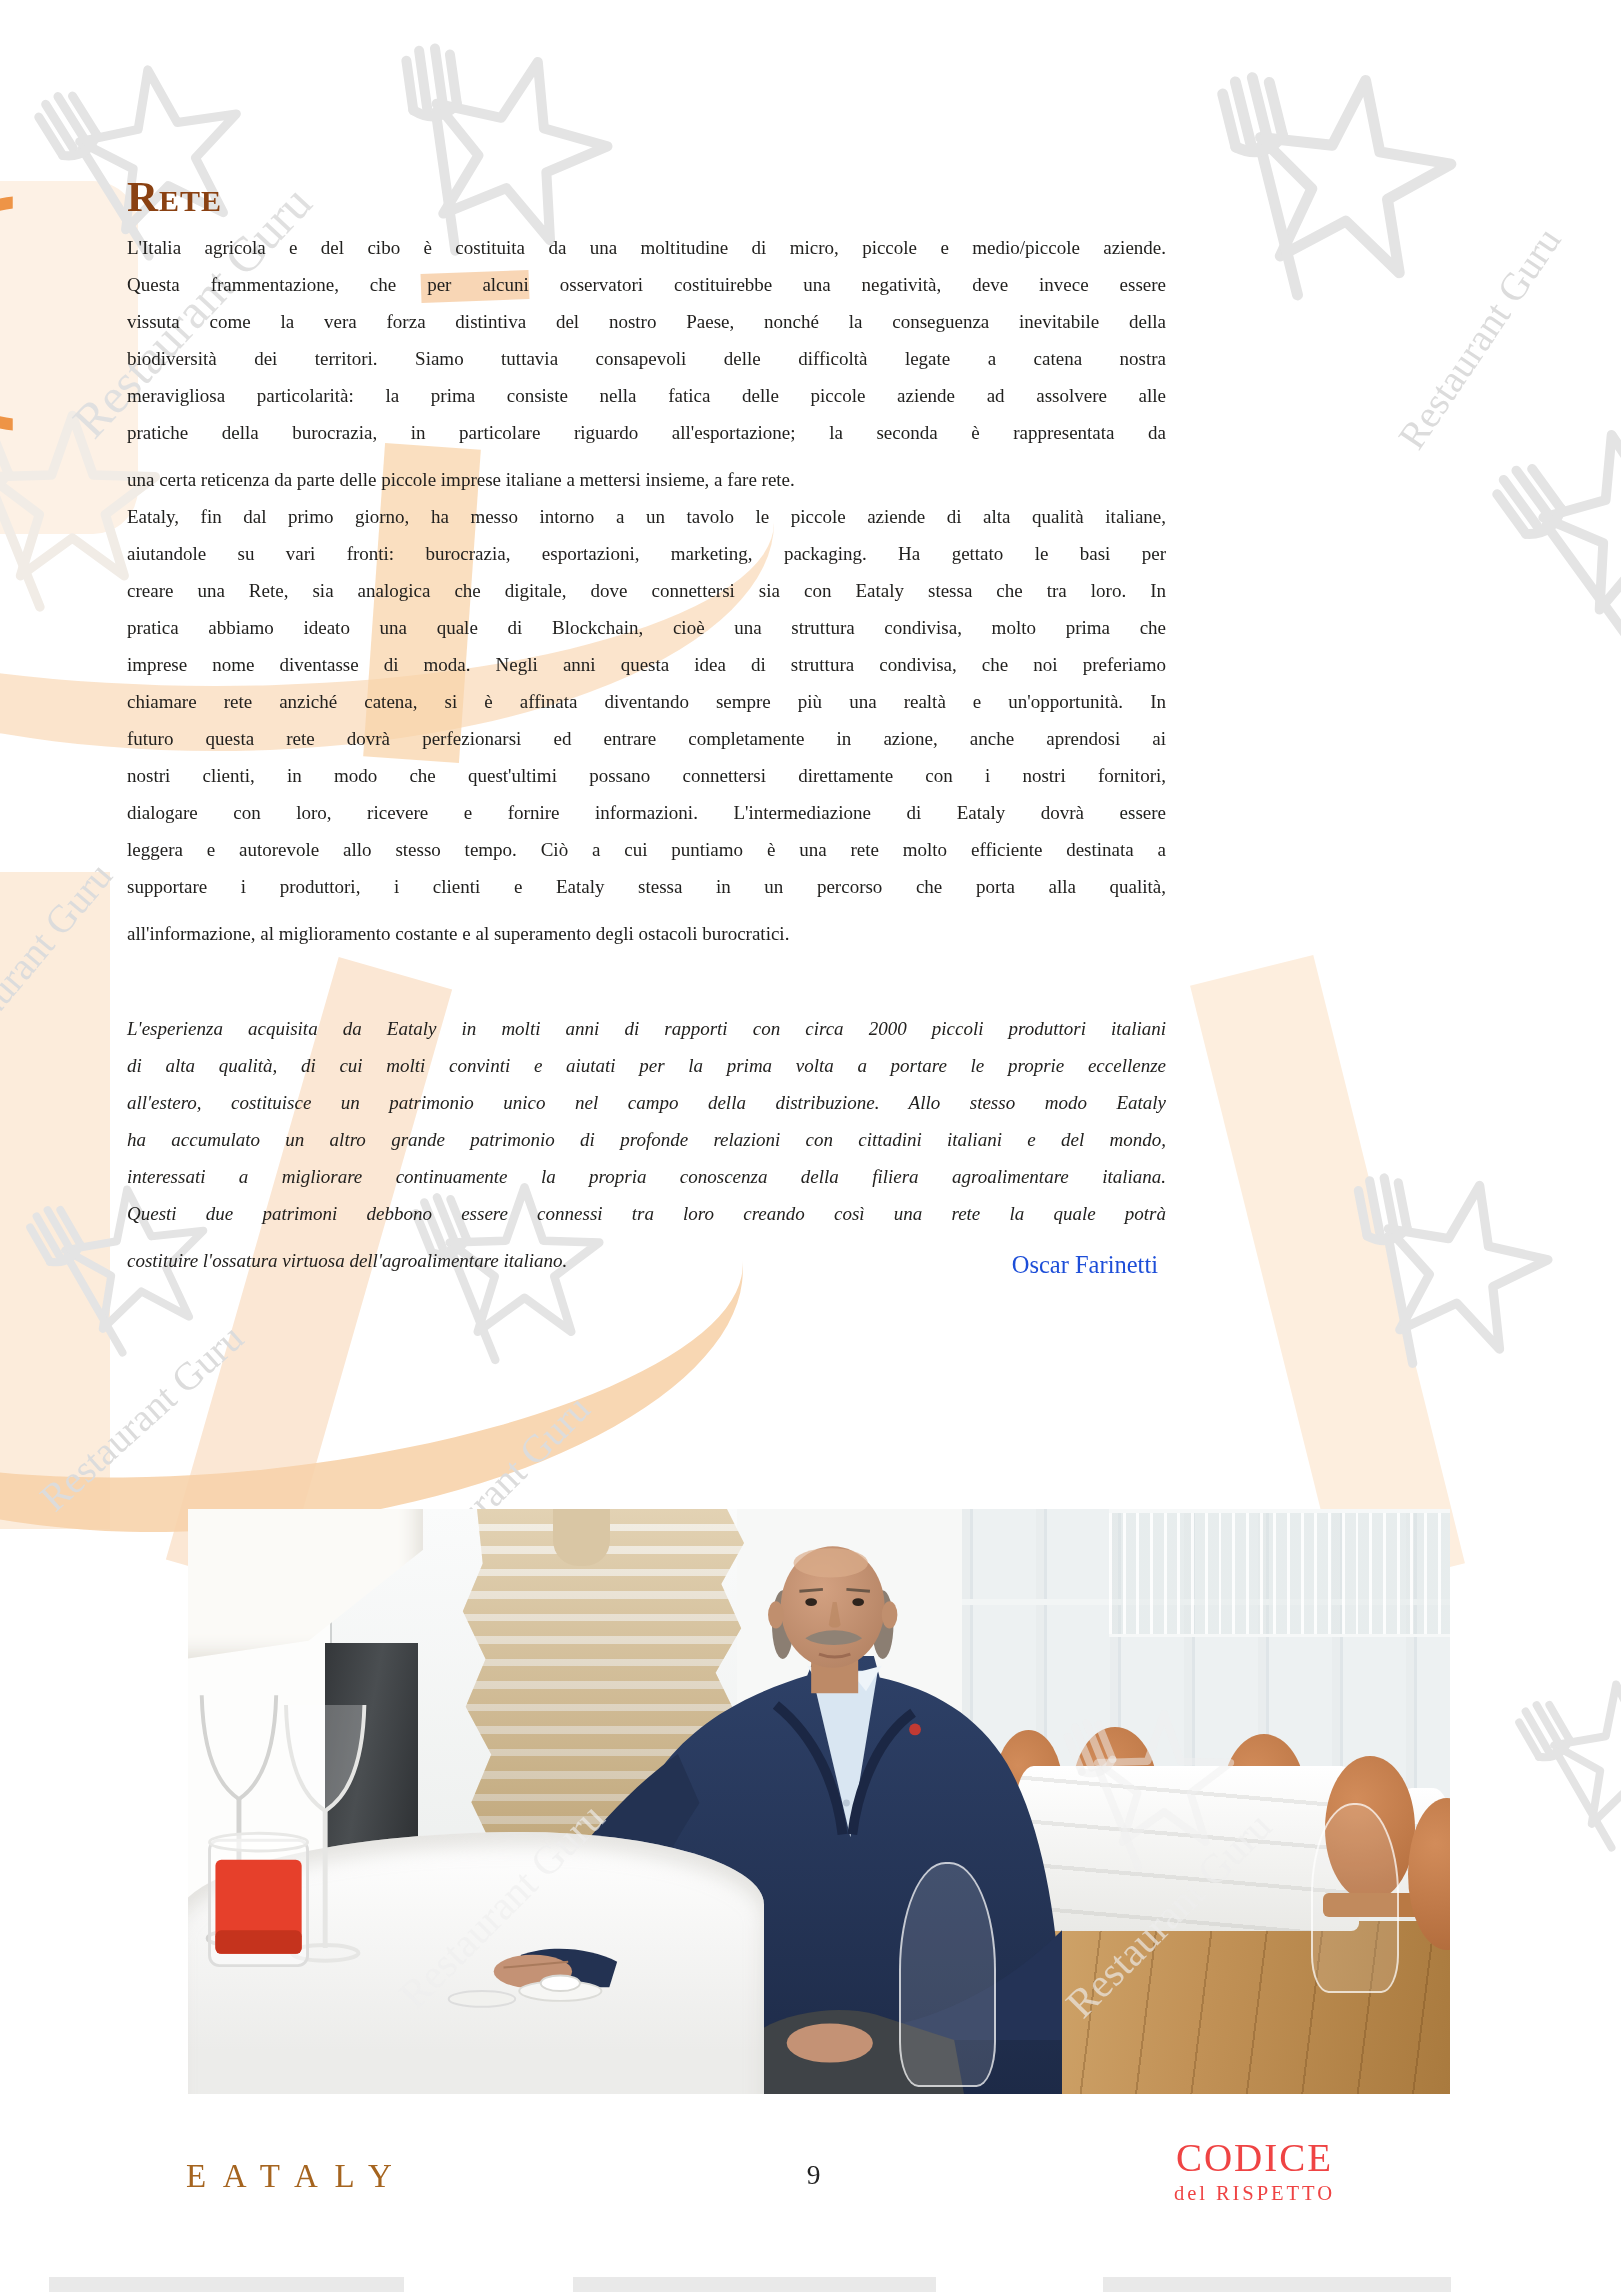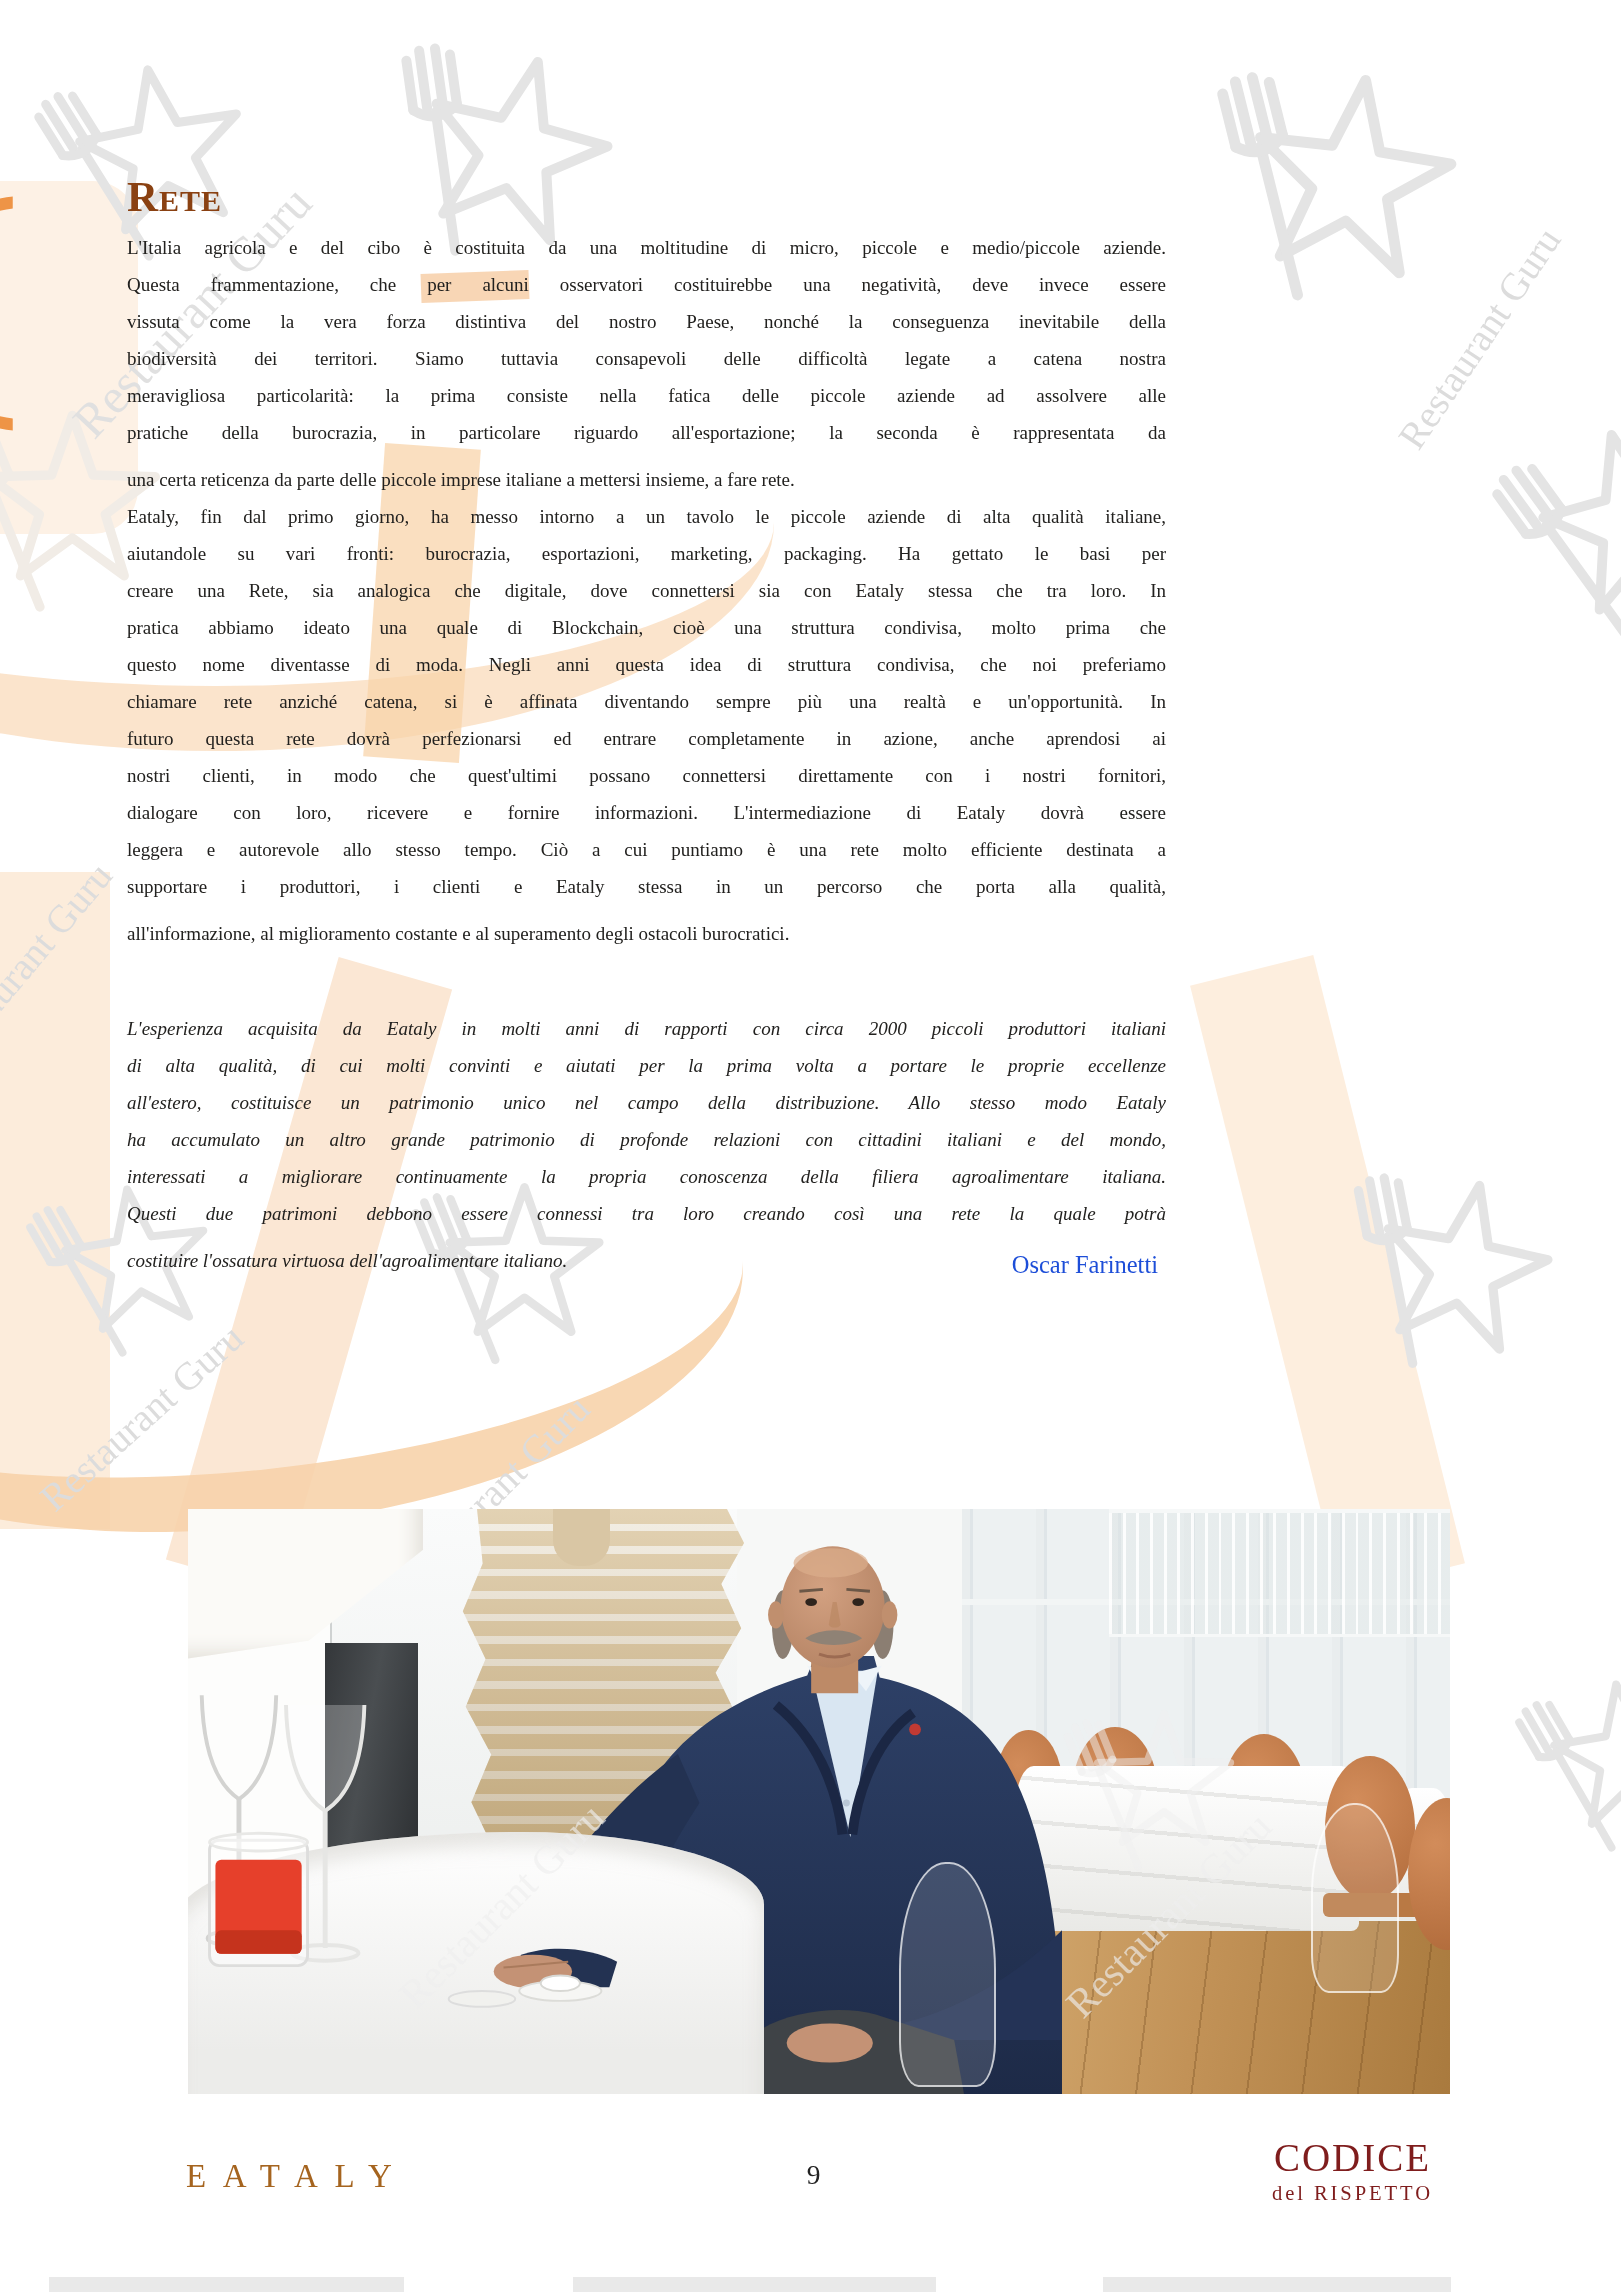--- a/index.html
+++ b/index.html
@@ -77,21 +77,21 @@
   .ph-cloth{left:-11.8px;top:323px;width:588px;height:274px;
       background:linear-gradient(#ffffff,#ececea 80%);
       border-radius:100% 70% 0 0/55% 45% 0 0;box-shadow:inset 0 13.7px 17.6px rgba(205,203,198,.5);}
   .ph-wm-text{position:absolute;color:rgba(238,238,238,.65);font-size:41px;white-space:nowrap;
       transform-origin:left bottom;font-family:"Liberation Serif",serif;}
   svg.ph-svg{position:absolute;left:0;top:0;}
 
   
   .f-brand{position:absolute;left:186px;top:2158px;font-size:33px;letter-spacing:16.7px;color:#a5641f;}
   .f-page{position:absolute;left:686px;top:2160px;width:255px;text-align:center;font-size:27.4px;color:#222;}
-  .f-doc{position:absolute;left:1220px;top:2135px;width:265px;text-align:center;color:#7f1d1d;}
+  .f-doc{position:absolute;left:1122px;top:2135px;width:265px;text-align:center;color:#ef4444;}
   .f-doc .l1{font-size:39px;letter-spacing:2px;}
   .f-doc .l2{font-size:20.6px;letter-spacing:2.9px;margin-top:2px;}
 
   .bbar{position:absolute;top:2277px;height:15.7px;background:#e9e9e9;}
   .bbar.b1{left:49px;width:355px;}
   .bbar.b2{left:573px;width:363px;}
   .bbar.b3{left:1103px;width:348px;}
 </style>
 </head>
 <body>
@@ -165,21 +165,21 @@
         <div class="line">Questa frammentazione, che per alcuni osservatori costituirebbe una negatività, deve invece essere</div>
         <div class="line">vissuta come la vera forza distintiva del nostro Paese, nonché la conseguenza inevitabile della</div>
         <div class="line">biodiversità dei territori. Siamo tuttavia consapevoli delle difficoltà legate a catena nostra</div>
         <div class="line">meravigliosa particolarità: la prima consiste nella fatica delle piccole aziende ad assolvere alle</div>
         <div class="line">pratiche della burocrazia, in particolare riguardo all'esportazione; la seconda è rappresentata da</div>
         <div class="line flush">una certa reticenza da parte delle piccole imprese italiane a mettersi insieme, a fare rete.</div>
         <div class="line">Eataly, fin dal primo giorno, ha messo intorno a un tavolo le piccole aziende di alta qualità italiane,</div>
         <div class="line">aiutandole su vari fronti: burocrazia, esportazioni, marketing, packaging. Ha gettato le basi per</div>
         <div class="line">creare una Rete, sia analogica che digitale, dove connettersi sia con Eataly stessa che tra loro. In</div>
         <div class="line">pratica abbiamo ideato una quale di Blockchain, cioè una struttura condivisa, molto prima che</div>
-        <div class="line">questo nome diventasse di moda. Negli anni questa idea di struttura condivisa, che noi preferiamo</div>
+        <div class="line">imprese nome diventasse di moda. Negli anni questa idea di struttura condivisa, che noi preferiamo</div>
         <div class="line">chiamare rete  anziché catena, si è affinata diventando sempre più una realtà e un'opportunità. In</div>
         <div class="line">futuro questa rete dovrà perfezionarsi ed entrare completamente in azione, anche aprendosi ai</div>
         <div class="line">nostri clienti, in modo che quest'ultimi possano connettersi direttamente con i nostri fornitori,</div>
         <div class="line">dialogare con loro, ricevere e fornire informazioni. L'intermediazione di Eataly dovrà essere</div>
         <div class="line">leggera e autorevole allo stesso tempo. Ciò a cui puntiamo è una rete molto efficiente destinata a</div>
         <div class="line">supportare i produttori, i clienti e Eataly stessa in un percorso che porta alla qualità,</div>
         <div class="line flush">all'informazione, al miglioramento costante e al superamento degli ostacoli burocratici.</div>
       </div>
     <div class="tblock block-1">
         <div class="line">L'esperienza acquisita da Eataly in molti anni di rapporti con circa 2000 piccoli produttori italiani</div>

